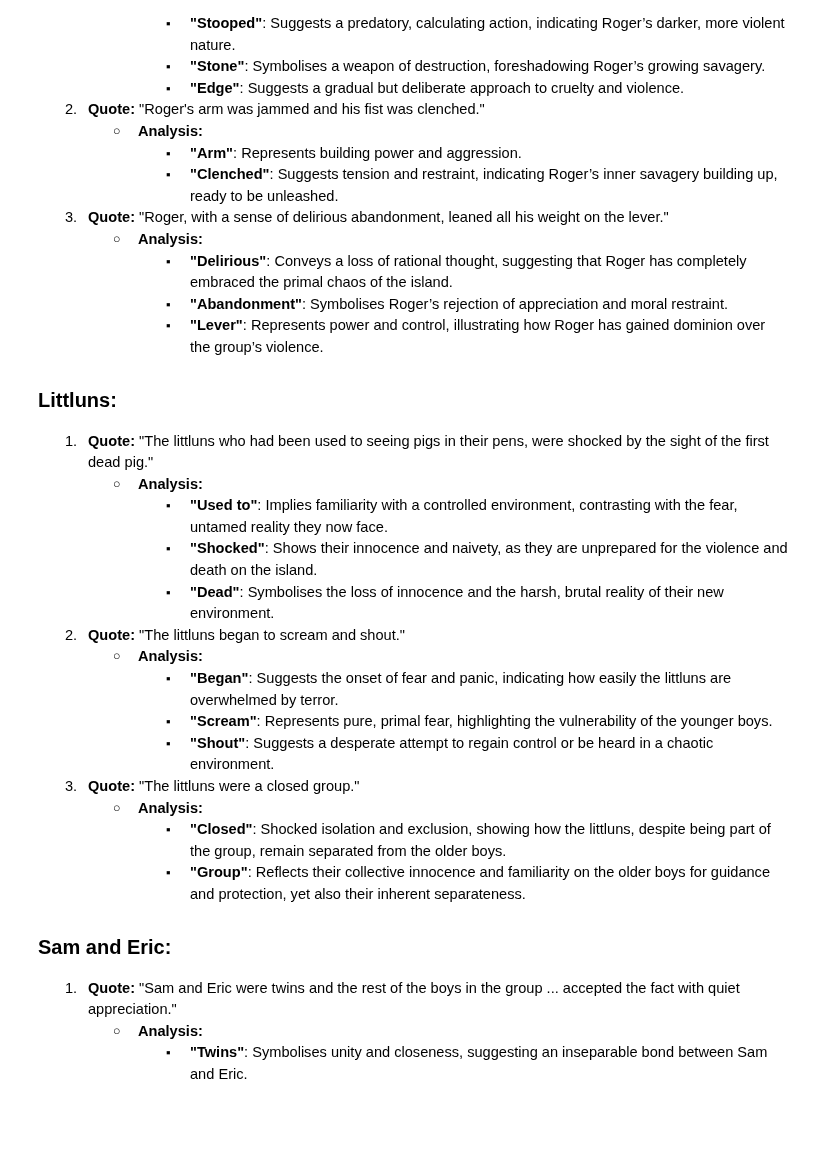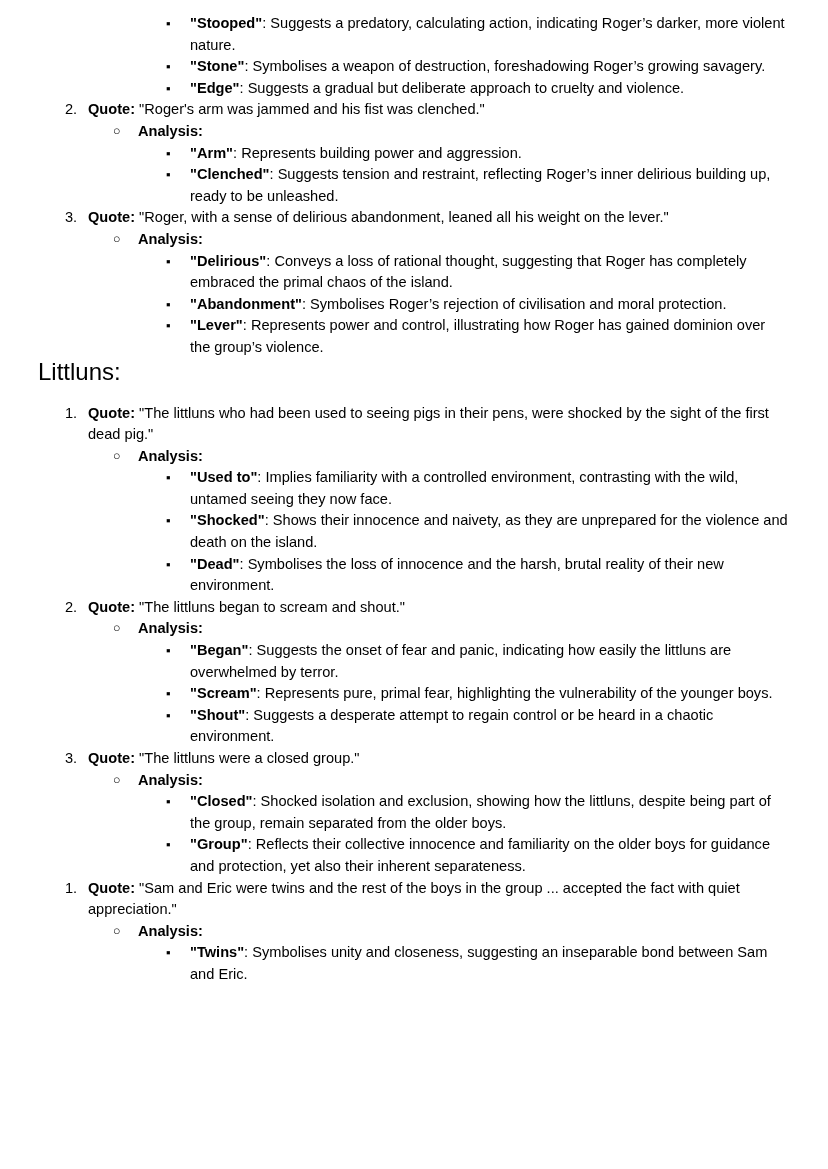--- a/index.html
+++ b/index.html
@@ -27,24 +27,24 @@
   
   .l1 { padding-left: 50px; }
   .l1 > .marker { position: absolute; left: 27px; top: auto; }
   
   .l2 { padding-left: 100px; }
   .l2 > .marker { position: absolute; left: 75px; font-size: 12.5px; }
   
   .l3 { padding-left: 152px; }
   .l3 > .marker { position: absolute; left: 128px; font-size: 13px; }
   .heading {
-    font-size: 24px;
+    font-size: 20px;
     line-height: 26px;
-    font-weight: 400;
-    margin: 0 0 18px 0;
+    font-weight: 700;
+    margin: 28px 0 18px 0;
   }
 </style>
 </head>
 <body>
 
 <div class="page">
 
   <div class="li l3">
     <span class="marker">▪</span>
     <span><b>"Stooped"</b><span>: Suggests a predatory, calculating action, indicating Roger’s darker, more violent nature.</span></span>
@@ -65,57 +65,57 @@
   <div class="li l2">
     <span class="marker">○</span>
     <b>Analysis:</b>
   </div>
   <div class="li l3">
     <span class="marker">▪</span>
     <span><b>"Arm"</b><span>: Represents building power and aggression.</span></span>
   </div>
   <div class="li l3">
     <span class="marker">▪</span>
-    <span><b>"Clenched"</b><span>: Suggests tension and restraint, reflecting Roger’s inner delirious building up, ready to be unleashed.</span></span>
+    <span><b>"Clenched"</b><span>: Suggests tension and restraint, indicating Roger’s inner savagery building up, ready to be unleashed.</span></span>
   </div>
 
   <div class="li l1">
     <span class="marker">3.</span>
     <span><b>Quote:</b><span> "Roger, with a sense of delirious abandonment, leaned all his weight on the lever."</span></span>
   </div>
   <div class="li l2">
     <span class="marker">○</span>
     <b>Analysis:</b>
   </div>
   <div class="li l3">
     <span class="marker">▪</span>
     <span><b>"Delirious"</b><span>: Conveys a loss of rational thought, suggesting that Roger has completely embraced the primal chaos of the island.</span></span>
   </div>
   <div class="li l3">
     <span class="marker">▪</span>
-    <span><b>"Abandonment"</b><span>: Symbolises Roger’s rejection of civilisation and moral protection.</span></span>
+    <span><b>"Abandonment"</b><span>: Symbolises Roger’s rejection of appreciation and moral restraint.</span></span>
   </div>
   <div class="li l3">
     <span class="marker">▪</span>
     <span><b>"Lever"</b><span>: Represents power and control, illustrating how Roger has gained dominion over the group’s violence.</span></span>
   </div>
 
   <div class="heading">Littluns:</div>
 
   <div class="li l1">
     <span class="marker">1.</span>
     <span><b>Quote:</b><span> "The littluns who had been used to seeing pigs in their pens, were shocked by the sight of the first dead pig."</span></span>
   </div>
   <div class="li l2">
     <span class="marker">○</span>
     <b>Analysis:</b>
   </div>
   <div class="li l3">
     <span class="marker">▪</span>
-    <span><b>"Used to"</b><span>: Implies familiarity with a controlled environment, contrasting with the wild, untamed seeing they now face.</span></span>
+    <span><b>"Used to"</b><span>: Implies familiarity with a controlled environment, contrasting with the fear, untamed reality they now face.</span></span>
   </div>
   <div class="li l3">
     <span class="marker">▪</span>
     <span><b>"Shocked"</b><span>: Shows their innocence and naivety, as they are unprepared for the violence and death on the island.</span></span>
   </div>
   <div class="li l3">
     <span class="marker">▪</span>
     <span><b>"Dead"</b><span>: Symbolises the loss of innocence and the harsh, brutal reality of their new environment.</span></span>
   </div>
 
@@ -150,20 +150,21 @@
   </div>
   <div class="li l3">
     <span class="marker">▪</span>
     <span><b>"Closed"</b><span>: Shocked isolation and exclusion, showing how the littluns, despite being part of the group, remain separated from the older boys.</span></span>
   </div>
   <div class="li l3">
     <span class="marker">▪</span>
     <span><b>"Group"</b><span>: Reflects their collective innocence and familiarity on the older boys for guidance and protection, yet also their inherent separateness.</span></span>
   </div>
 
+  <div class="heading">Sam and Eric:</div>
 
   <div class="li l1">
     <span class="marker">1.</span>
     <span><b>Quote:</b><span> "Sam and Eric were twins and the rest of the boys in the group ... accepted the fact with quiet appreciation."</span></span>
   </div>
   <div class="li l2">
     <span class="marker">○</span>
     <b>Analysis:</b>
   </div>
   <div class="li l3">

